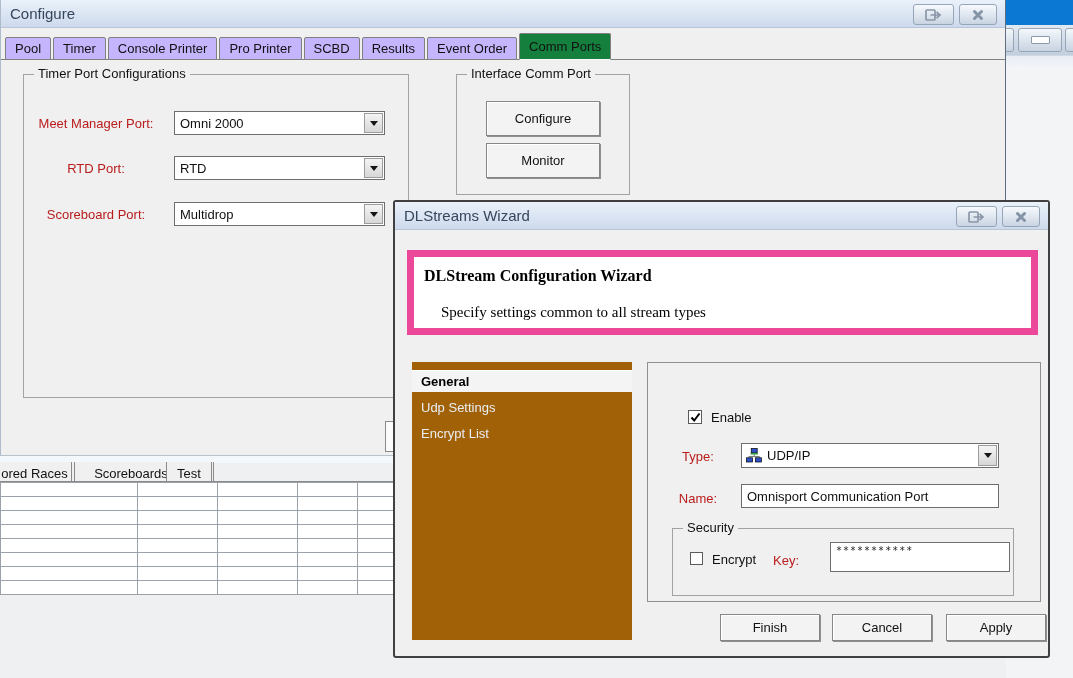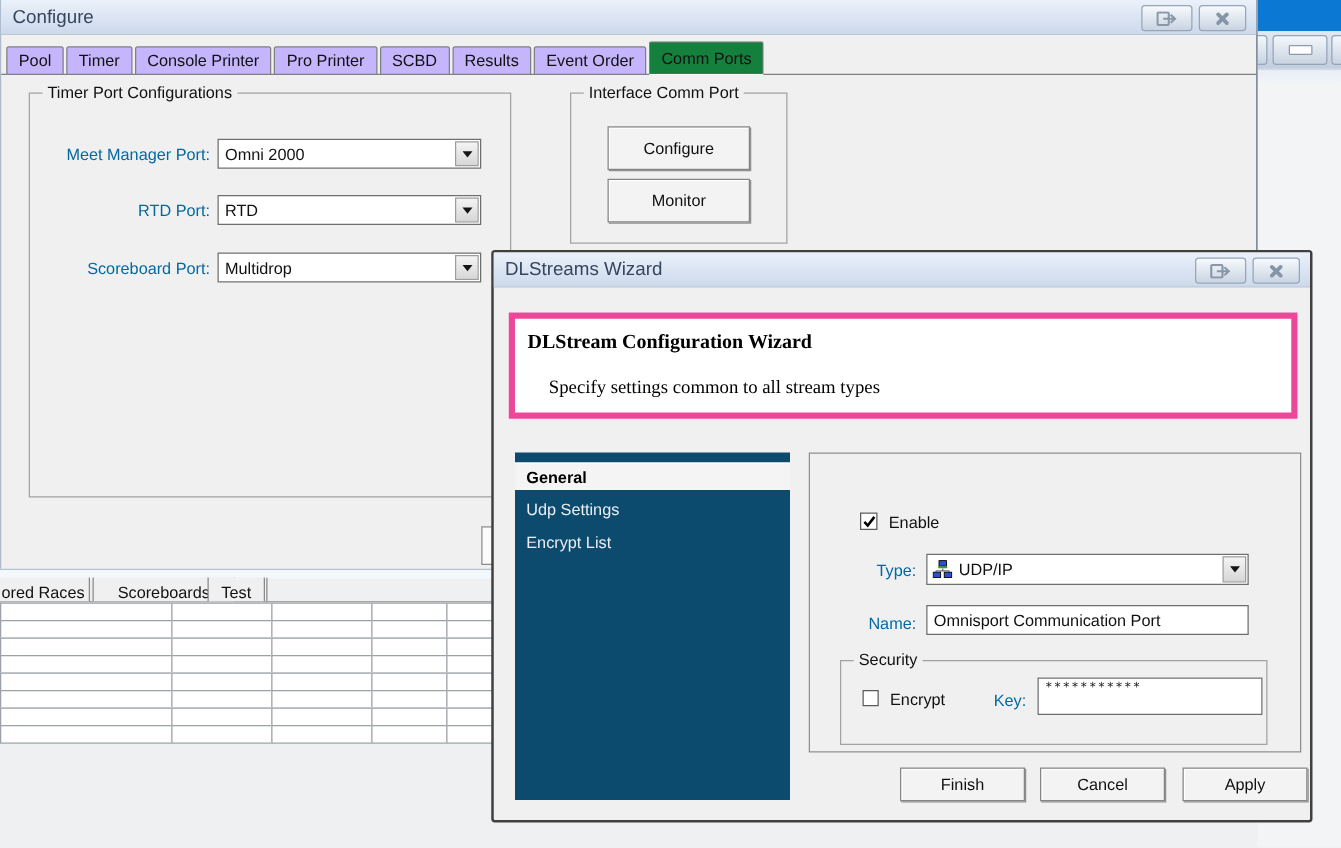--- a/index.html
+++ b/index.html
@@ -41,21 +41,21 @@
     position:absolute; background:#fff; border:1px solid #6e6e6e;
     display:flex; align-items:center;
   }
   .combo .val { margin-left:5px; font-size:13px; white-space:nowrap; }
   .dd-btn {
     position:absolute; right:1px; top:1px; bottom:1px; width:19px;
     background:linear-gradient(#f4f4f4,#d7d7d7); border:1px solid #9c9c9c;
     display:flex; align-items:center; justify-content:center;
   }
   .tri { width:0; height:0; border-left:4px solid transparent; border-right:4px solid transparent; border-top:5px solid #151515; }
-  .field-label { position:absolute; text-align:right; font-size:13px; color:#0369a1; white-space:nowrap; }
+  .field-label { position:absolute; text-align:center; font-size:13px; color:#b91c1c; white-space:nowrap; }
   .checkbox {
     position:absolute; width:14px; height:14px; background:#fff;
     border:1px solid #5a5a5a; display:flex; align-items:center; justify-content:center;
   }
 
   
   .bg-bluebar { left:1006px; top:0; width:67px; height:25px; background:#0b79d3; }
   .bg-toolband { left:1006px; top:25px; width:67px; height:31px;
     background:linear-gradient(#e2e9f2,#c2cedd); border-bottom:1px solid #cfd8e4; }
   .tool-btn { position:absolute; top:3px; height:24px; border:1px solid #97a5b8; border-radius:3px;
@@ -97,25 +97,25 @@
   }
   .cfg-tab.selected { height:27px; background:#15803d; z-index:3; border-bottom:1px solid #fafafa; }
 
   
   .wiz {
     left:393px; top:200px; width:657px; height:458px;
     background:#f0f0f0; border:2px solid #404040; border-radius:3px;
   }
   .wiz-head {
     position:absolute; left:12px; top:48px; width:631px; height:85px;
-    background:#fff; border:5px solid #ec4899;
+    background:#fff; border:7px solid #ec4899;
   }
   .wiz-head .h1 { position:absolute; left:10px; top:10px; font-family:"Liberation Serif", serif; font-weight:bold; font-size:16px; color:#000; }
   .wiz-head .h2 { position:absolute; left:27px; top:47px; font-family:"Liberation Serif", serif; font-size:15px; color:#000; }
-  .wiz-nav { position:absolute; left:17px; top:160px; width:220px; height:278px; background:#0c4a6e; }
+  .wiz-nav { position:absolute; left:17px; top:160px; width:220px; height:278px; background:#a16207; }
   .wiz-nav .sel {
     position:absolute; left:0; top:8px; width:220px; height:22px; background:#f4f4f4;
     border-top:1px solid #fff; font-weight:bold; color:#000;
     display:flex; align-items:center; padding-left:9px; font-size:13px;
   }
   .wiz-nav .item { position:absolute; left:9px; font-size:13px; color:#e9eef5; }
   .wiz-panel { position:absolute; left:252px; top:160px; width:394px; height:240px; border:1px solid #8f8f8f; background:#f0f0f0; }
   .asterisks { position:absolute; left:5px; top:2px; font-size:10px; letter-spacing:1px; color:#222; font-family:"DejaVu Sans Mono", monospace; }
 </style>
 </head>

